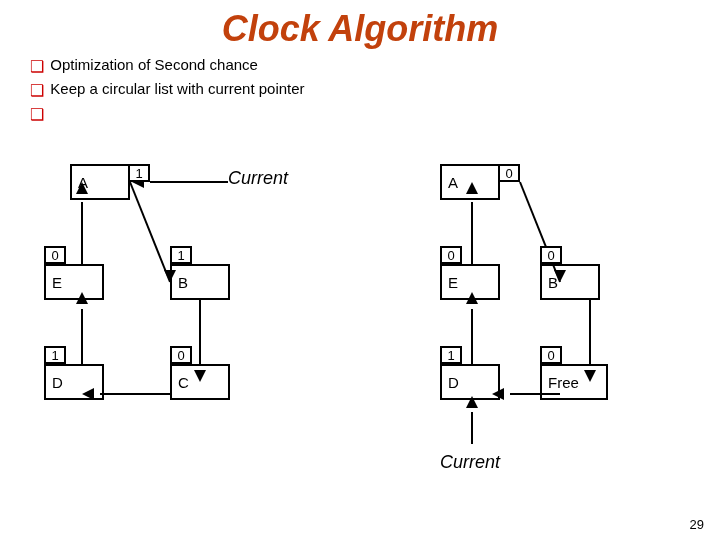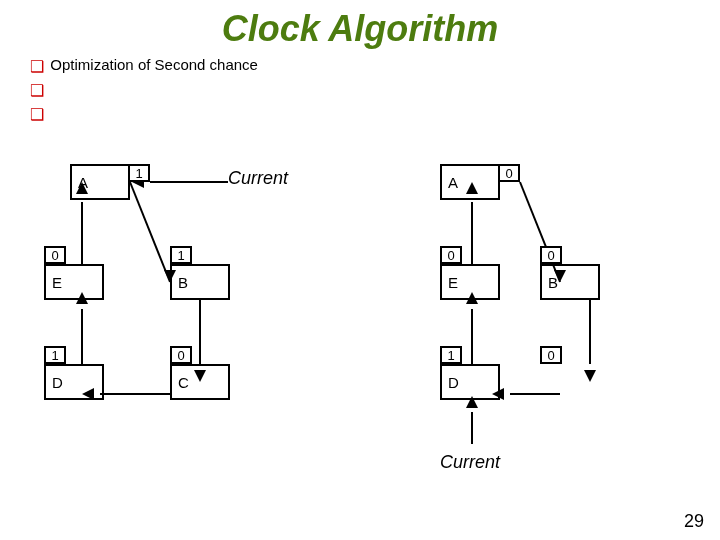--- a/index.html
+++ b/index.html
@@ -10,21 +10,21 @@
       font-family: Arial, sans-serif;
       overflow: hidden;
       position: relative;
     }
 
     .title {
       text-align: center;
       font-size: 36px;
       font-style: italic;
       font-weight: bold;
-      color: #4d7c0f;
+      color: #c2410c;
       padding-top: 8px;
       padding-bottom: 6px;
     }
 
     .bullets {
       padding-left: 30px;
       padding-right: 20px;
     }
 
     .bullet-item {
@@ -96,20 +96,21 @@
 
 <div class="title">Clock Algorithm</div>
 
 <div class="bullets">
   <div class="bullet-item">
     <span class="bullet-mark">❑</span>
     <span>Optimization of Second chance</span>
   </div>
   <div class="bullet-item">
     <span class="bullet-mark">❑</span>
+    <span>Keep a circular list with current pointer</span>
   </div>
   <div class="bullet-item">
     <span class="bullet-mark">❑</span>
   </div>
 </div>
 
 <div class="diagram-area">
 
   <svg class="arrows">
 
@@ -194,20 +195,23 @@
     <span>0</span>
   </div>
 
   <div class="page-box" style="left:540px; top:130px;">
     <span>B</span>
   </div>
   <div class="bit-box" style="left:540px; top:112px;">
     <span>0</span>
   </div>
 
+  <div class="page-box" style="left:540px; top:230px; width:68px;">
+    <span>Free</span>
+  </div>
   <div class="bit-box" style="left:540px; top:212px;">
     <span>0</span>
   </div>
 
   <div class="page-box" style="left:440px; top:230px;">
     <span>D</span>
   </div>
   <div class="bit-box" style="left:440px; top:212px;">
     <span>1</span>
   </div>
@@ -216,13 +220,13 @@
     <span>E</span>
   </div>
   <div class="bit-box" style="left:440px; top:112px;">
     <span>0</span>
   </div>
 
   <div class="label-text" style="left:440px; top:318px;">Current</div>
 
 </div>
 
-<div style="position:absolute; bottom:8px; right:16px; font-size:18px; color:#000;">29</div>
+<div style="position:absolute; bottom:8px; right:16px; font-size:13px; color:#000;">29</div>
 
 </body></html>

